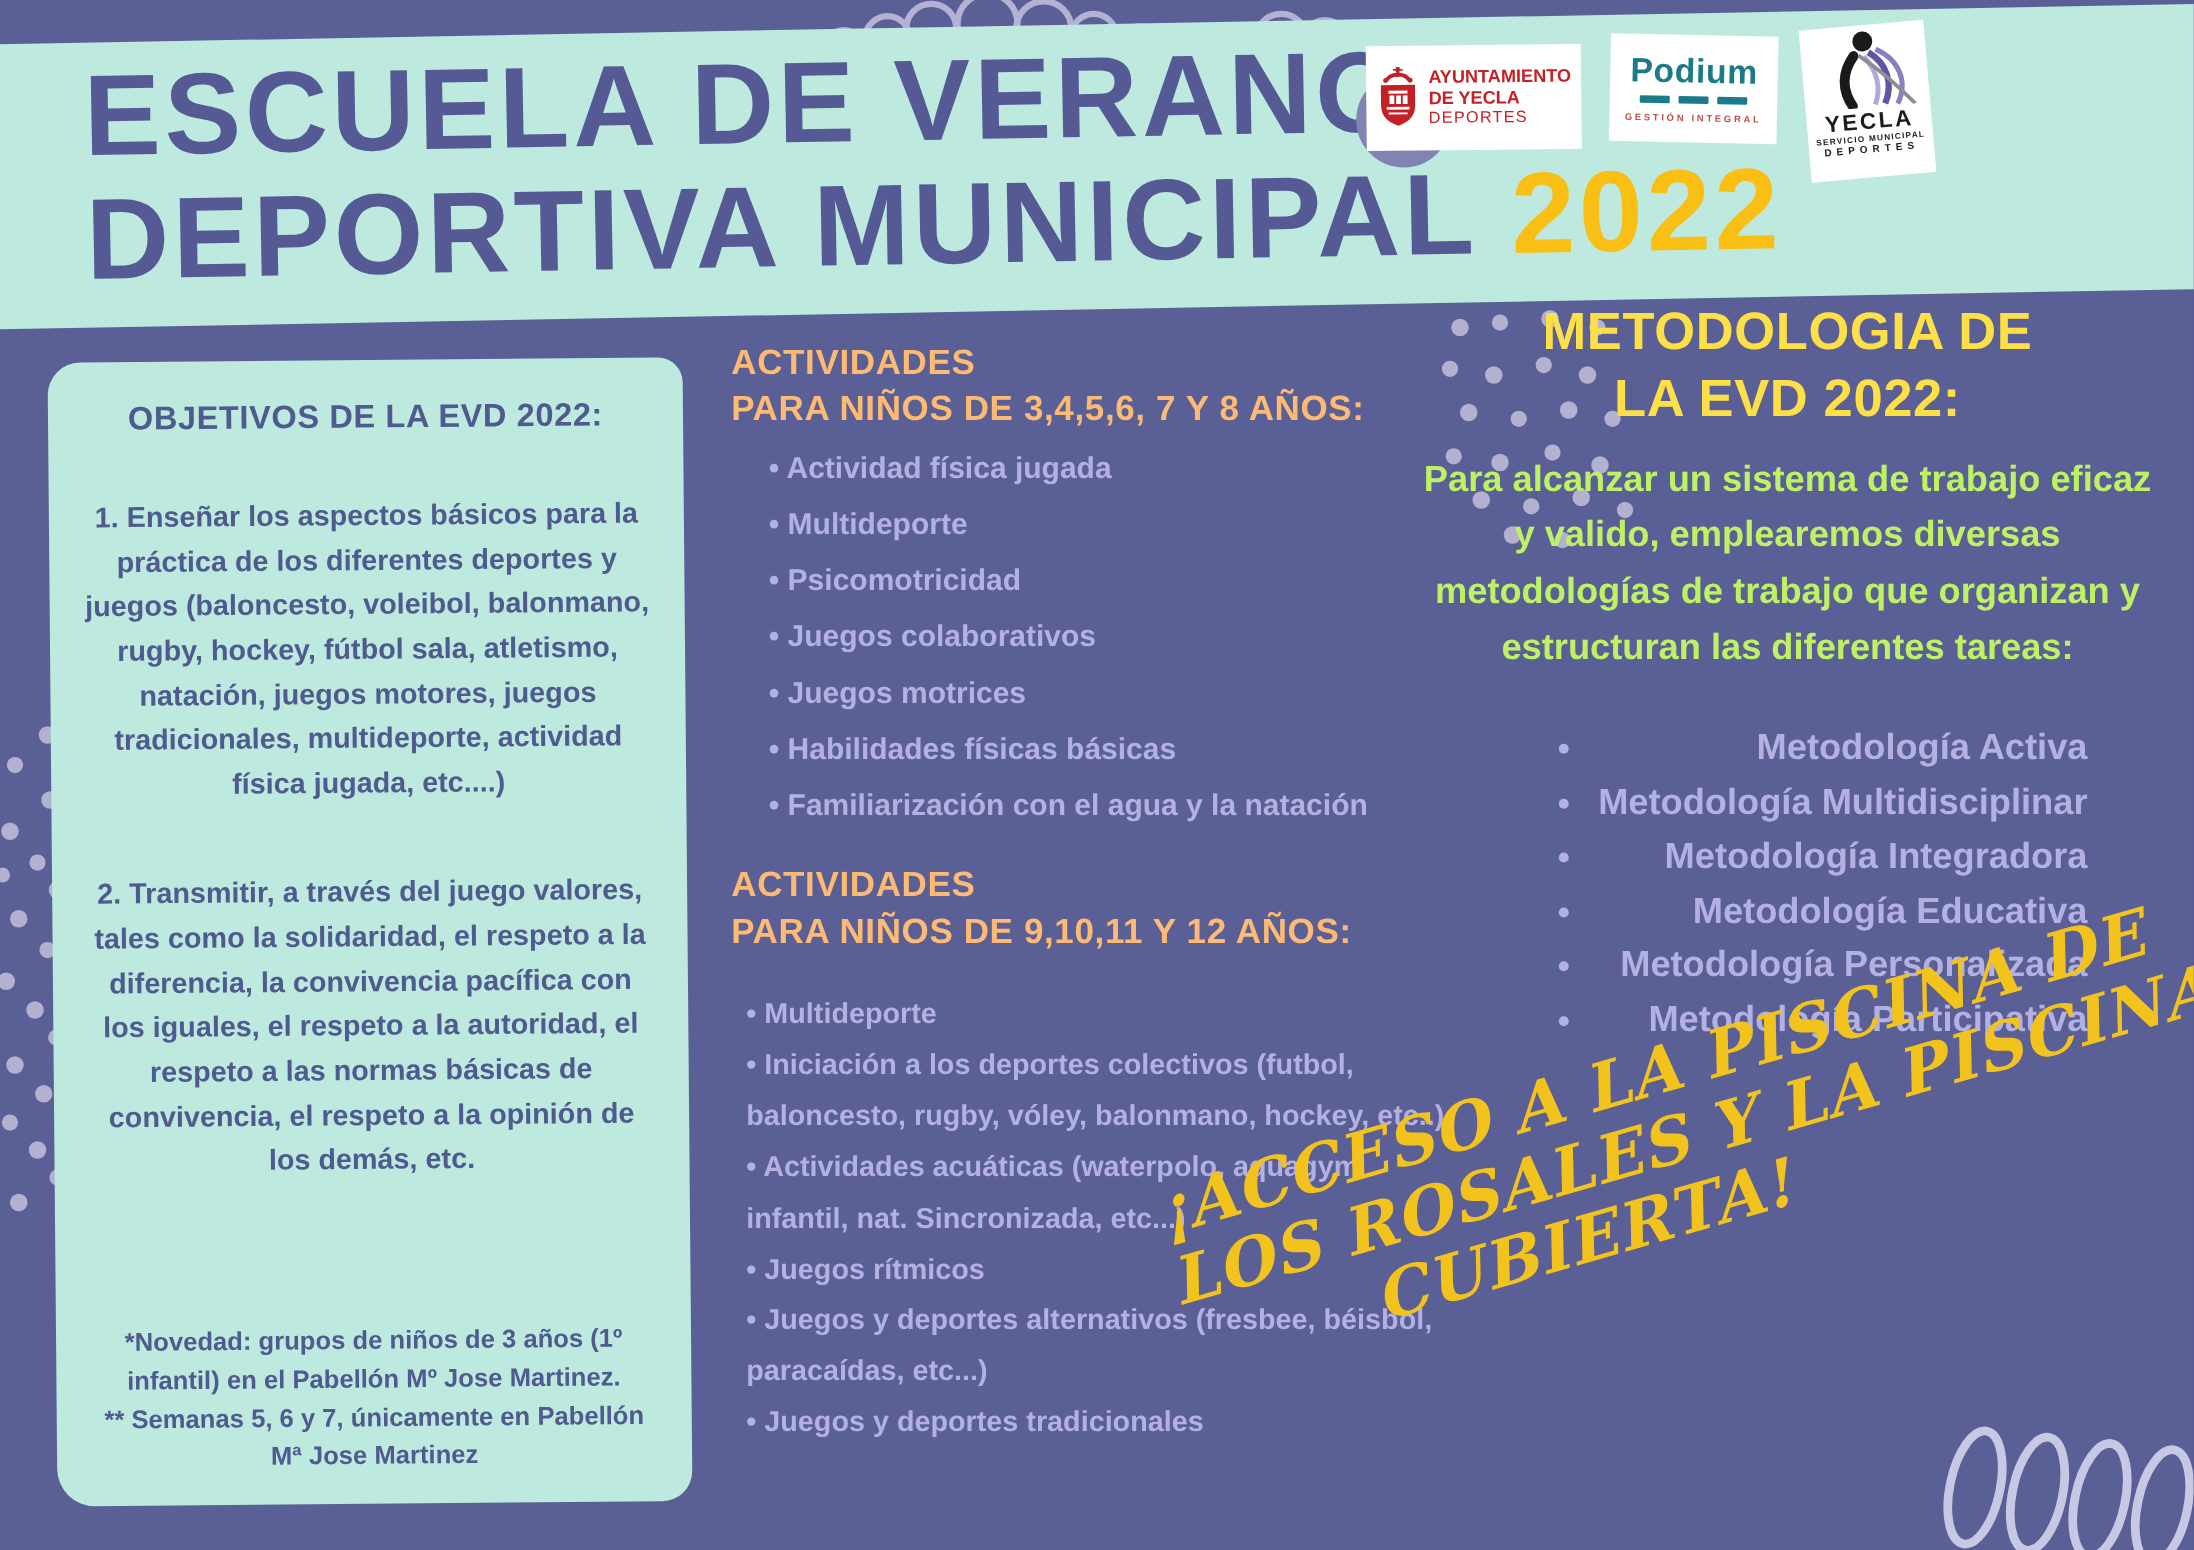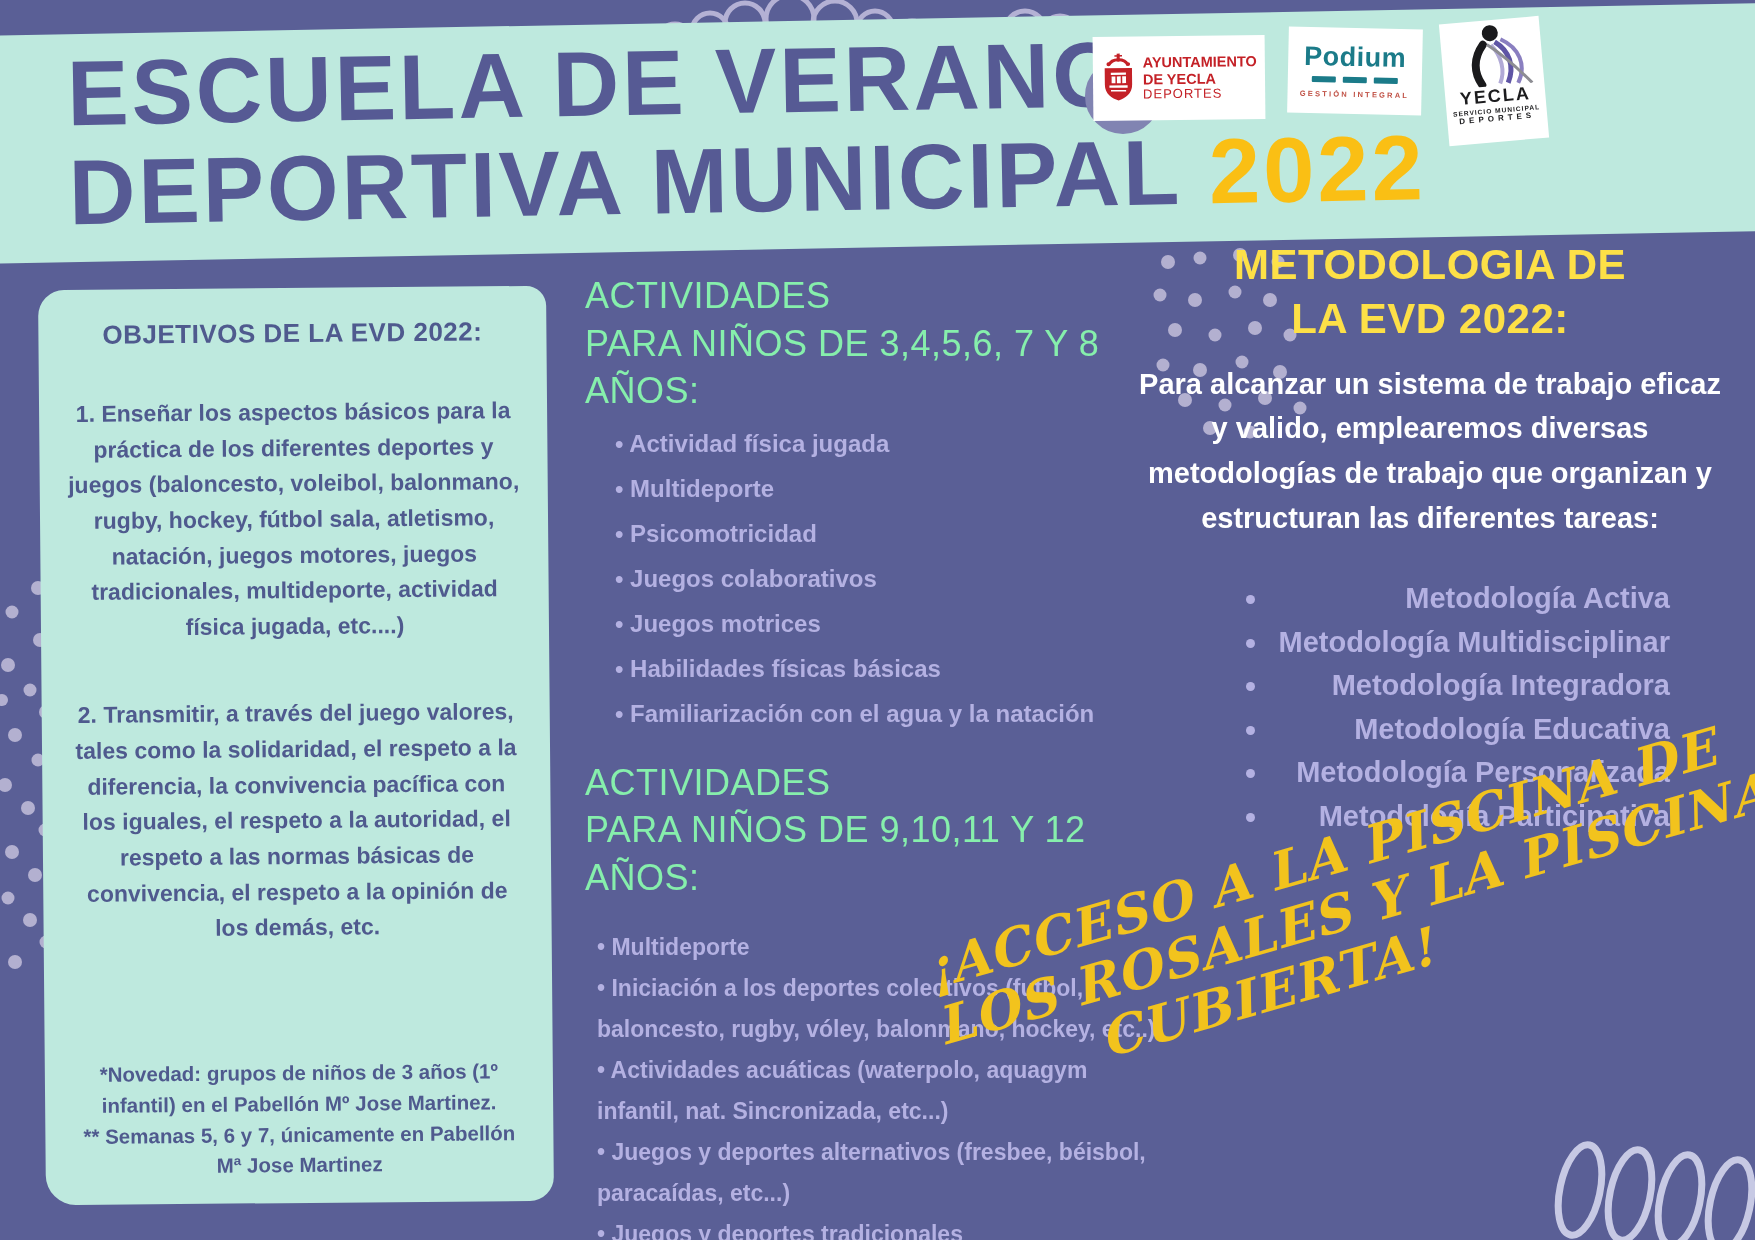--- a/index.html
+++ b/index.html
@@ -76,32 +76,32 @@
     color: #4f5a8e;
   }
   .panel h2 { font-size: 26px; font-weight: 800; letter-spacing: 0.5px; }
   .panel .para { font-size: 23px; font-weight: 700; line-height: 1.55; }
   .panel .p1 { margin-top: 46px; }
   .panel .p2 { margin-top: 52px; }
   .panel .notes { margin-top: auto; font-size: 20.5px; font-weight: 700; line-height: 1.5; }
 
   
   .mid { position: absolute; left: 585px; top: 272px; width: 585px; z-index: 1; }
-  .sec-head { color: #86efac; font-weight: 400; font-size: 36px; line-height: 1.32; letter-spacing: 0.5px; }
+  .sec-head { color: #fdba74; font-weight: 700; font-size: 28px; line-height: 1.32; letter-spacing: 0.5px; }
   .mid ul { list-style: none; }
   .mid ul.l1 { margin: 14px 0 30px 30px; }
   .mid ul.l1 li { font-size: 24px; font-weight: 700; color: #b4b1e2; margin-bottom: 15px; line-height: 1.25; }
   .mid ul.l2 { margin: 26px 0 0 12px; }
   .mid ul.l2 li { font-size: 23px; font-weight: 700; color: #b4b1e2; line-height: 1.78; }
   .mid li::before { content: "• "; }
 
   
   .right { position: absolute; left: 1130px; top: 238px; width: 600px; text-align: center; z-index: 1; }
   .right .head { color: #fde047; font-weight: 800; font-size: 42px; line-height: 1.28; letter-spacing: 0.5px; }
-  .right .intro { margin-top: 16px; color: #ffffff; font-size: 29px; font-weight: 700; line-height: 1.55; }
+  .right .intro { margin-top: 16px; color: #bef264; font-size: 29px; font-weight: 700; line-height: 1.55; }
   .right ul { list-style: disc; text-align: right; width: 430px; margin: 36px auto 0 110px; padding-left: 30px; }
   .right ul li { color: #b4b1e2; font-size: 29px; font-weight: 700; line-height: 1.5; }
 
   
   .access {
     position: absolute; left: 930px; top: 850px; width: 660px;
     transform: rotate(-16deg) skewX(-4deg);
     text-align: center; z-index: 2;
     color: #f2c31d;
     font-family: "DejaVu Serif", serif;
@@ -266,20 +266,21 @@
       <li>Familiarización con el agua y la natación</li>
     </ul>
     <div class="sec-head">
       <div>ACTIVIDADES</div>
       <div>PARA NIÑOS DE 9,10,11 Y 12 AÑOS:</div>
     </div>
     <ul class="l2">
       <li>Multideporte</li>
       <li>Iniciación a los deportes colectivos (futbol, baloncesto, rugby, vóley, balonmano, hockey, etc..)</li>
       <li>Actividades acuáticas (waterpolo, aquagym infantil, nat. Sincronizada, etc...)</li>
+      <li>Juegos rítmicos</li>
       <li>Juegos y deportes alternativos (fresbee, béisbol, paracaídas, etc...)</li>
       <li>Juegos y deportes tradicionales</li>
     </ul>
   </div>
 
   <div class="right">
     <div class="head">
       <div>METODOLOGIA DE</div>
       <div>LA EVD 2022:</div>
     </div>

